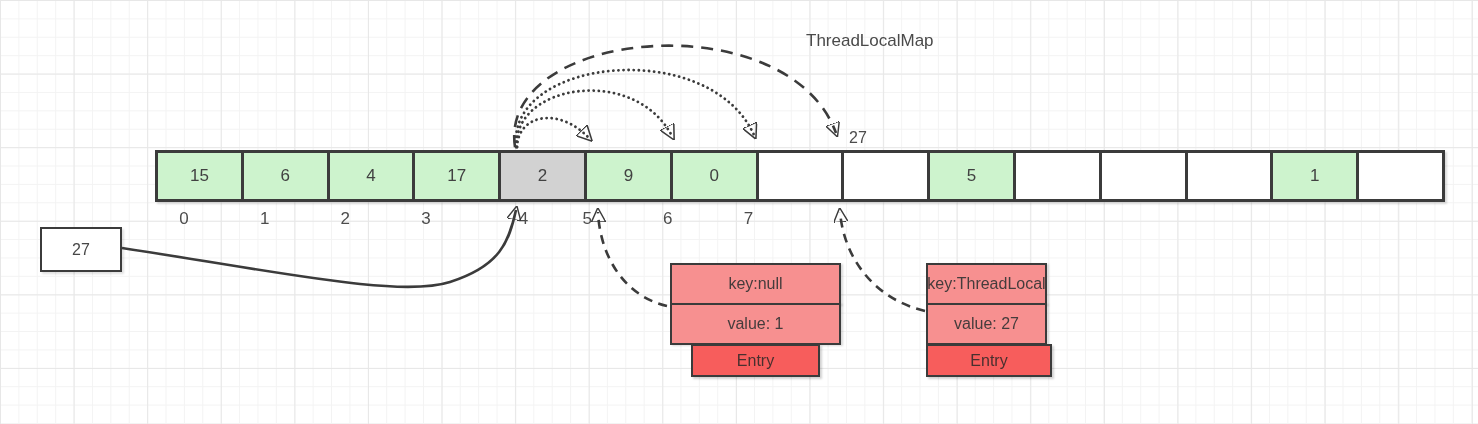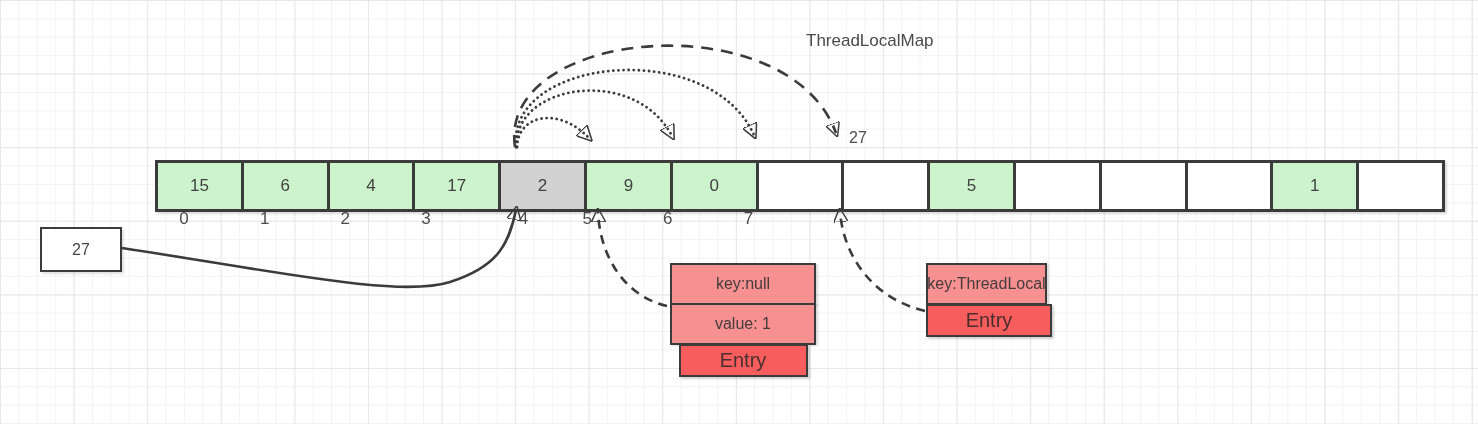--- a/index.html
+++ b/index.html
@@ -12,49 +12,48 @@
       linear-gradient(to bottom, #e7e7e7 1px, transparent 1px),
       linear-gradient(to right, #f3f3f3 1px, transparent 1px),
       linear-gradient(to bottom, #f3f3f3 1px, transparent 1px);
     background-size:73.6px 73.6px,73.6px 73.6px,18.4px 18.4px,18.4px 18.4px;
   }
   .title{position:absolute;left:806px;top:31px;font-size:17px;color:#4a4a4a;white-space:nowrap;}
   .array{
     position:absolute;left:155px;top:150px;width:1290px;height:52px;
     display:flex;border:3px solid var(--stroke);box-sizing:border-box;background:#fff;
     box-shadow:2px 2px 2px rgba(0,0,0,0.15);
-    margin-top:10px;
   }
   .cell{flex:1;border-right:3px solid var(--stroke);display:flex;align-items:center;justify-content:center;
     font-size:17px;color:#414141;box-sizing:border-box;}
   .cell:last-child{border-right:none;}
   .cell.green{background:var(--cell-green);}
   .cell.gray{background:var(--cell-gray);}
   .cell.empty{background:var(--cell-empty);}
   .idx{position:absolute;top:209px;width:80px;text-align:center;font-size:17px;color:#4c4c4c;transform:translateX(-11px);}
   .idx-4{transform:translateX(6px);}
   .top27{position:absolute;left:849px;top:129px;font-size:16px;color:#4c4c4c;}
   .vbox{
     position:absolute;left:40px;top:227px;width:82px;height:45px;box-sizing:border-box;
     border:2px solid var(--stroke);background:#fff;display:flex;align-items:center;justify-content:center;
     font-size:16px;color:#474747;box-shadow:2px 2px 2px rgba(0,0,0,0.12);
   }
-  .entry{position:absolute;width:146px;}
+  .entry{position:absolute;width:171px;}
   .entry-a{left:670px;top:263px;}
   .entry-b{left:926px;top:263px;width:121px;}
   .entry .row{
     height:42px;border:2px solid var(--stroke);background:var(--entry-light);
     display:flex;align-items:center;justify-content:center;font-size:16px;color:#453c3c;
     box-sizing:border-box;box-shadow:2px 1px 2px rgba(0,0,0,0.15);
   }
   .entry .row.val{margin-top:-2px;}
   .entry .tab{
     margin:-1px auto 0 auto;width:129px;height:33px;border:2px solid var(--stroke);
     background:var(--entry-dark);display:flex;align-items:center;justify-content:center;
-    font-size:20px;color:#49302f;box-sizing:border-box;box-shadow:2px 2px 2px rgba(0,0,0,0.18);
+    font-size:16px;color:#49302f;box-sizing:border-box;box-shadow:2px 2px 2px rgba(0,0,0,0.18);
   }
   .entry-b .tab{width:126px;}
   svg.arrows{position:absolute;left:0;top:0;pointer-events:none;}
   svg.arrows path{fill:none;stroke:var(--stroke);}
 </style>
 </head>
 <body>
 
 <div class="canvas">
 
@@ -95,20 +94,21 @@
   </div>
 
   <div class="entry entry-a">
     <div class="row key">key:null</div>
     <div class="row val">value: 1</div>
     <div class="tab">Entry</div>
   </div>
 
   <div class="entry entry-b">
     <div class="row key">key:ThreadLocal</div>
+    <div class="row val">value: 27</div>
     <div class="tab">Entry</div>
   </div>
 
   <svg class="arrows" width="1478" height="424" viewBox="0 0 1478 424">
     <defs>
       <marker id="ah" viewBox="0 0 10 10" refX="7" refY="5" markerWidth="5.5" markerHeight="5.5" orient="auto">
         <path d="M0,0 L10,5 L0,10 z" fill="#3b3b3b" stroke="none"></path>
       </marker>
     </defs>
     <path d="M 122 248 C 280 272, 400 298, 450 282 S 509 242, 516 210" stroke-width="2.6" marker-end="url(#ah)"></path>

